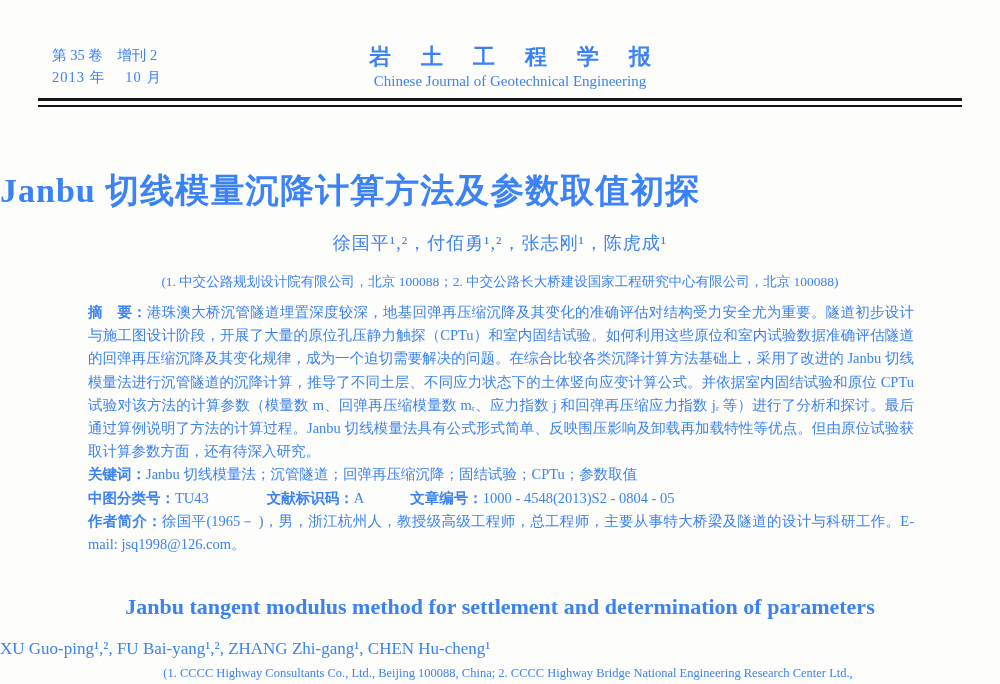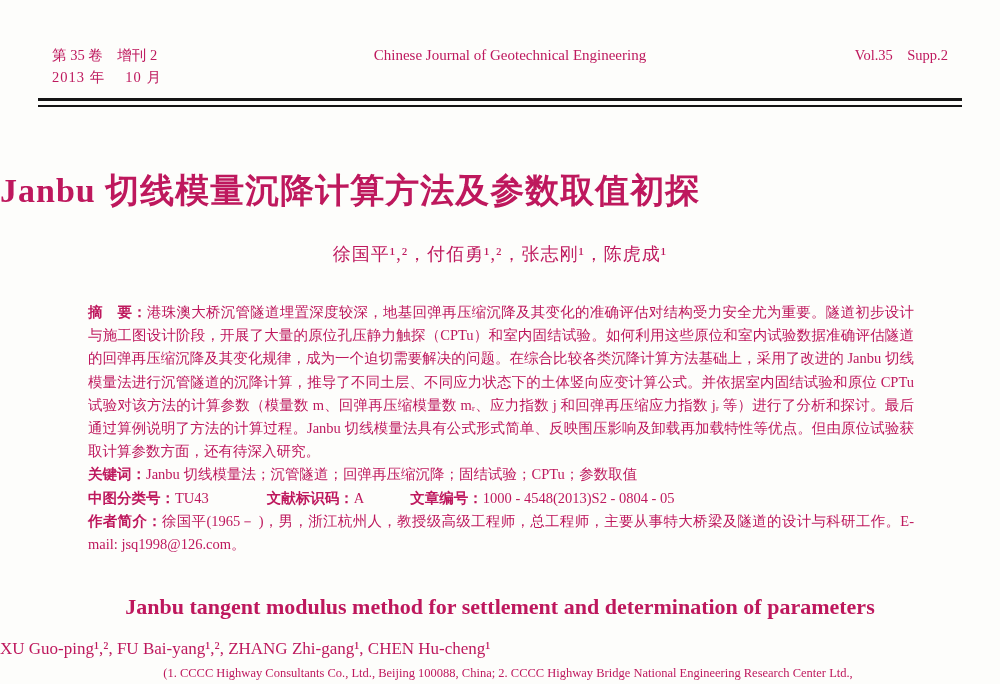--- a/index.html
+++ b/index.html
@@ -6,21 +6,21 @@
     margin: 0;
     padding: 0;
     background: #e8e8e8;
   }
   .page {
     position: relative;
     width: 1000px;
     height: 684px;
     margin: 0 auto;
     background: #fdfdfb;
-    color: #be185d;
+    color: #3b82f6;
     font-family: "Liberation Serif", "DejaVu Serif", serif;
     overflow: hidden;
   }
 
   
   .journal-header {
     position: absolute;
     top: 44px;
     left: 52px;
     right: 52px;
@@ -62,21 +62,21 @@
     top: 168px;
     left: 0;
     width: 100%;
     text-align: left;
     font-size: 34px;
     font-weight: bold;
     letter-spacing: 1px;
   }
   .authors-line {
     position: absolute;
-    top: 242px;
+    top: 231px;
     left: 0;
     width: 100%;
     text-align: center;
     font-size: 18px;
     letter-spacing: 1px;
   }
   .affiliation-line {
     position: absolute;
     top: 273px;
     left: 0;
@@ -133,31 +133,32 @@
 <body>
 
 <div class="page">
 
   <div class="journal-header">
     <div class="jh-left">
       <div class="l1">第 35 卷　增刊 2</div>
       <div class="l2">2013 年　 10 月</div>
     </div>
     <div class="jh-center">
+      <div class="cn">岩土工程学报</div>
       <div class="en">Chinese Journal of Geotechnical Engineering</div>
     </div>
     <div class="jh-right">
-      <div class="l1">Vol.35　Supp.2</div>
     </div>
   </div>
 
   <div class="double-rule"></div>
 
   <div class="paper-title">Janbu 切线模量沉降计算方法及参数取值初探</div>
   <div class="authors-line">徐国平¹,²，付佰勇¹,²，张志刚¹，陈虎成¹</div>
+  <div class="affiliation-line">(1. 中交公路规划设计院有限公司，北京 100088；2. 中交公路长大桥建设国家工程研究中心有限公司，北京 100088)</div>
 
   <div class="meta-block">
     <p><span class="lbl">摘　要：</span><span>港珠澳大桥沉管隧道埋置深度较深，地基回弹再压缩沉降及其变化的准确评估对结构受力安全尤为重要。隧道初步设计与施工图设计阶段，开展了大量的原位孔压静力触探（CPTu）和室内固结试验。如何利用这些原位和室内试验数据准确评估隧道的回弹再压缩沉降及其变化规律，成为一个迫切需要解决的问题。在综合比较各类沉降计算方法基础上，采用了改进的 Janbu 切线模量法进行沉管隧道的沉降计算，推导了不同土层、不同应力状态下的土体竖向应变计算公式。并依据室内固结试验和原位 CPTu 试验对该方法的计算参数（模量数 m、回弹再压缩模量数 mᵣ、应力指数 j 和回弹再压缩应力指数 jᵣ 等）进行了分析和探讨。最后通过算例说明了方法的计算过程。Janbu 切线模量法具有公式形式简单、反映围压影响及卸载再加载特性等优点。但由原位试验获取计算参数方面，还有待深入研究。</span></p>
     <p><span class="lbl">关键词：</span><span>Janbu 切线模量法；沉管隧道；回弹再压缩沉降；固结试验；CPTu；参数取值</span></p>
     <p class="clc-line"><span class="pair"><span class="lbl">中图分类号：</span><span>TU43</span></span><span class="pair gap1"><span class="lbl">文献标识码：</span><span>A</span></span><span class="pair gap2"><span class="lbl">文章编号：</span><span>1000 - 4548(2013)S2 - 0804 - 05</span></span></p>
     <p><span class="lbl">作者简介：</span><span>徐国平(1965－ )，男，浙江杭州人，教授级高级工程师，总工程师，主要从事特大桥梁及隧道的设计与科研工作。E-mail: jsq1998@126.com。</span></p>
   </div>
 
   <div class="english-title">Janbu tangent modulus method for settlement and determination of parameters</div>
   <div class="english-authors">XU Guo-ping¹,², FU Bai-yang¹,², ZHANG Zhi-gang¹, CHEN Hu-cheng¹</div>

